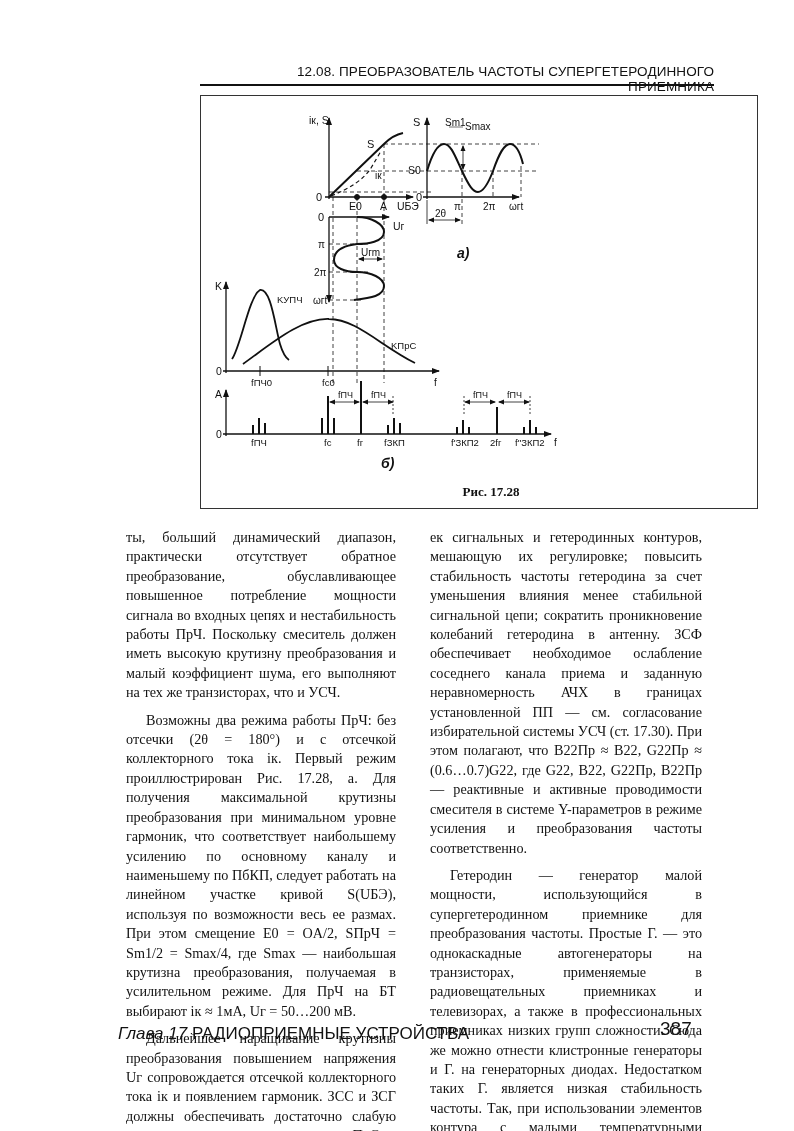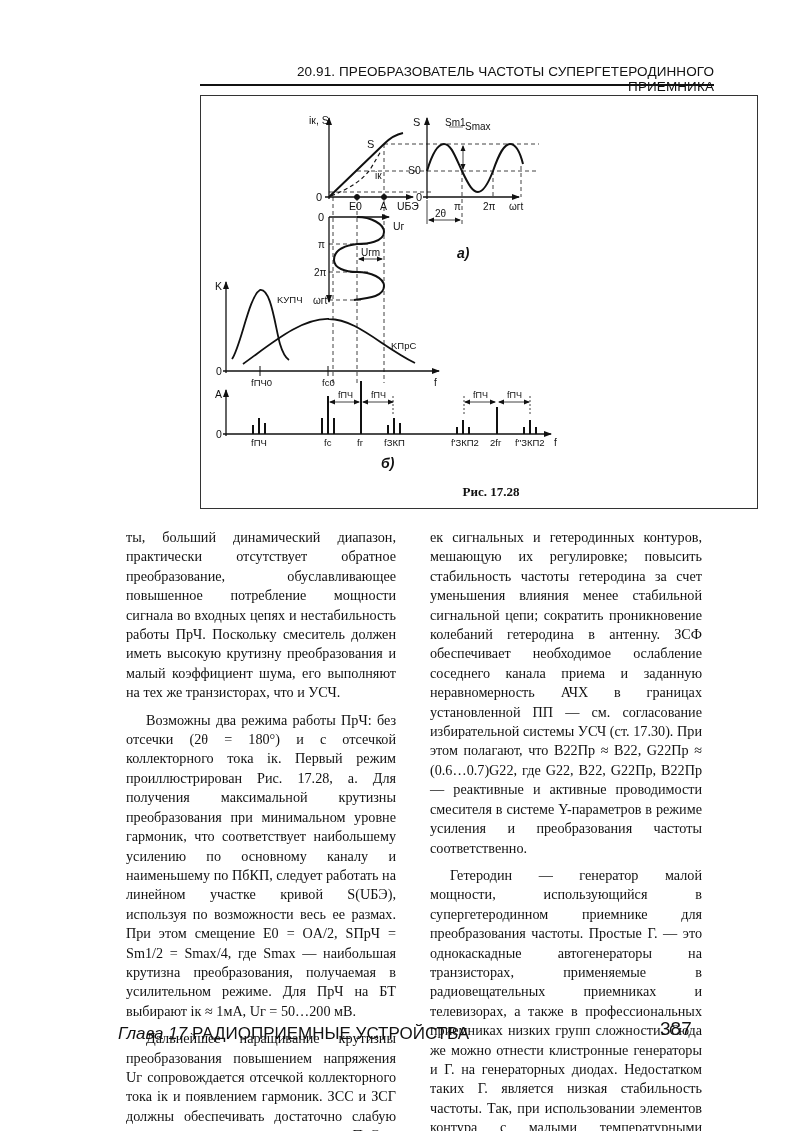--- a/index.html
+++ b/index.html
@@ -34,21 +34,21 @@
   .footer-chapter .it { font-style: italic; }
   .footer-page {
     position: absolute; left: 660px; top: 1018px; width: 50px; 
     font-family: "Liberation Sans", sans-serif; font-size: 19px;
   }
   svg text { font-family: "Liberation Sans", sans-serif; fill: #111; }
 </style>
 </head>
 <body>
 
-<div class="header-title">20.91. ПРЕОБРАЗОВАТЕЛЬ ЧАСТОТЫ СУПЕРГЕТЕРОДИННОГО ПРИЕМНИКА</div>
+<div class="header-title">12.08. ПРЕОБРАЗОВАТЕЛЬ ЧАСТОТЫ СУПЕРГЕТЕРОДИННОГО ПРИЕМНИКА</div>
 <div class="header-rule"></div>
 
 <div class="figure-frame">
   <svg class="figure-svg" width="514" height="414" viewBox="0 0 514 414">
     <defs>
       <marker id="arr" markerWidth="8" markerHeight="8" refX="7" refY="4" orient="auto" markerUnits="userSpaceOnUse">
         <path d="M0,1 L8,4 L0,7 Z" fill="#111"></path>
       </marker>
       <marker id="arrs" markerWidth="6" markerHeight="6" refX="5" refY="3" orient="auto" markerUnits="userSpaceOnUse">
         <path d="M0,0.5 L6,3 L0,5.5 Z" fill="#111"></path>

